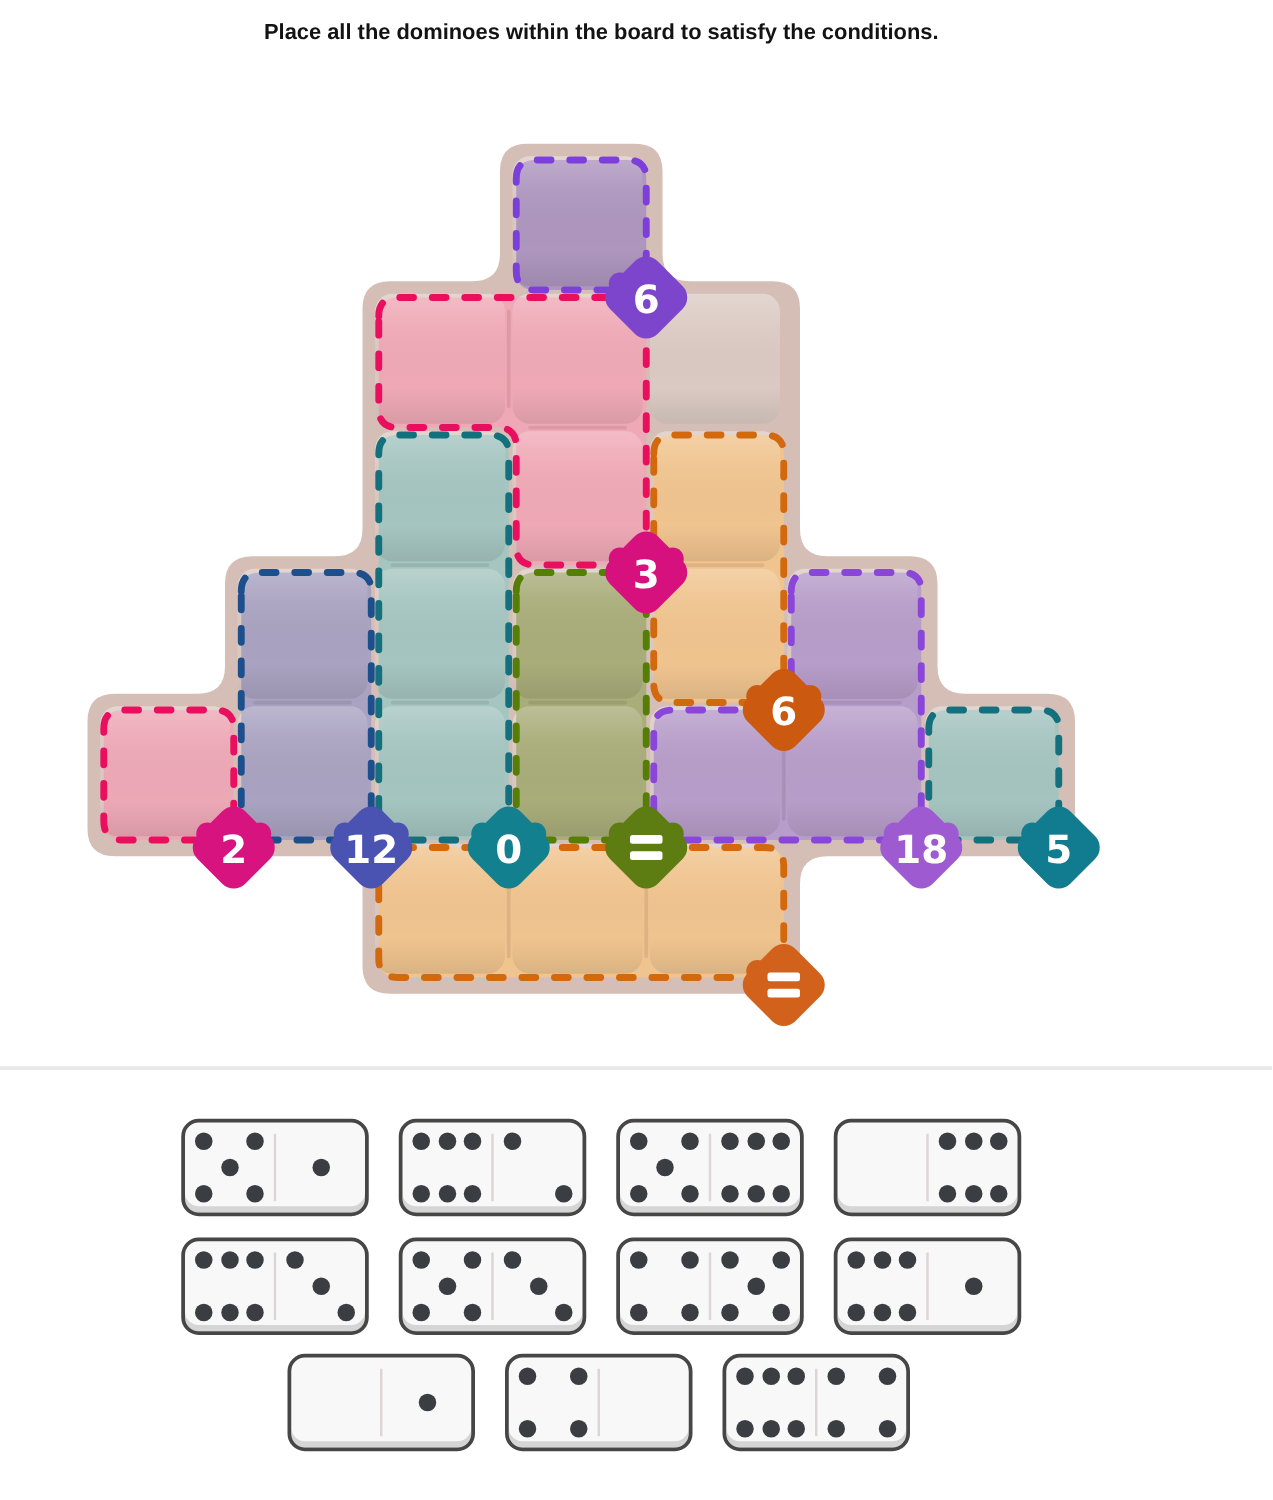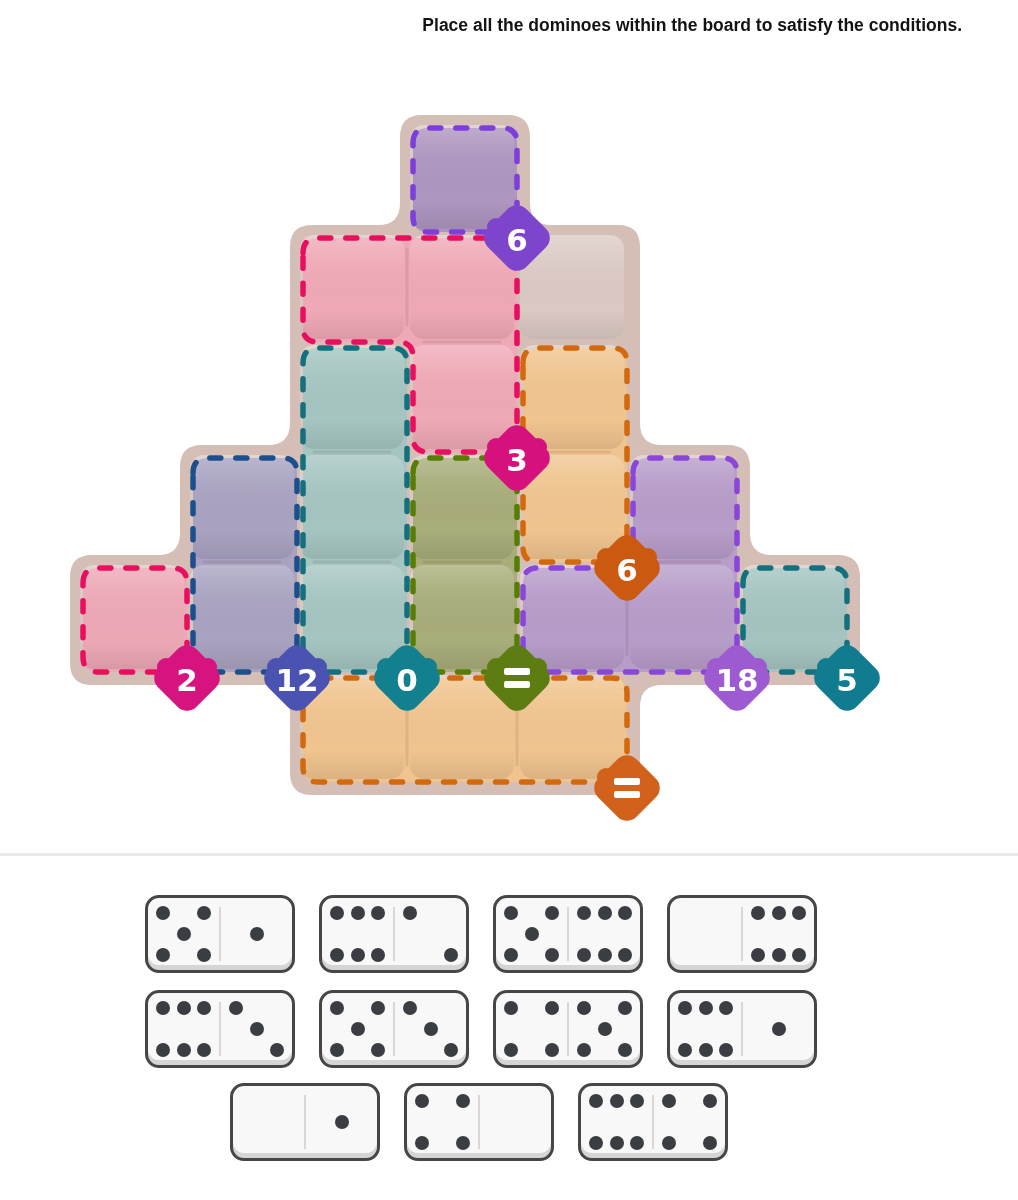--- a/index.html
+++ b/index.html
@@ -1,17 +1,17 @@
 <!DOCTYPE html>
 <html><head>
 <meta charset="utf-8">
 <style>
   html,body{margin:0;padding:0;background:#ffffff;}
   .page{position:relative;width:1018px;height:1200px;overflow:hidden;background:#fff;font-family:"Liberation Sans",sans-serif;}
-  .title{position:absolute;top:15px;left:0;width:962px;text-align:right;font-size:17.5px;font-weight:700;color:#131313;}
+  .title{position:absolute;top:15px;left:0;width:962px;text-align:center;font-size:17.5px;font-weight:700;color:#131313;}
   .board-svg{position:absolute;left:0;top:0;}
   .divider{position:absolute;top:853px;left:0;width:1018px;height:3px;background:#e9e9e9;}
   .tray{position:absolute;left:0;top:0;width:1018px;height:1200px;}
   .domino{position:absolute;width:144px;height:72px;background:#f8f8f8;border:3px solid #464646;border-radius:14px;box-shadow:inset 0 -5px 0 #d5d5d5;display:flex;}
   .half{flex:1;position:relative;}
   .ddiv{width:2px;background:#ddd5d5;margin:9px 0;}
   .pip{position:absolute;width:14px;height:14px;border-radius:50%;background:#3a3d41;transform:translate(-50%,-50%);}
 </style>
 </head>
 <body>

